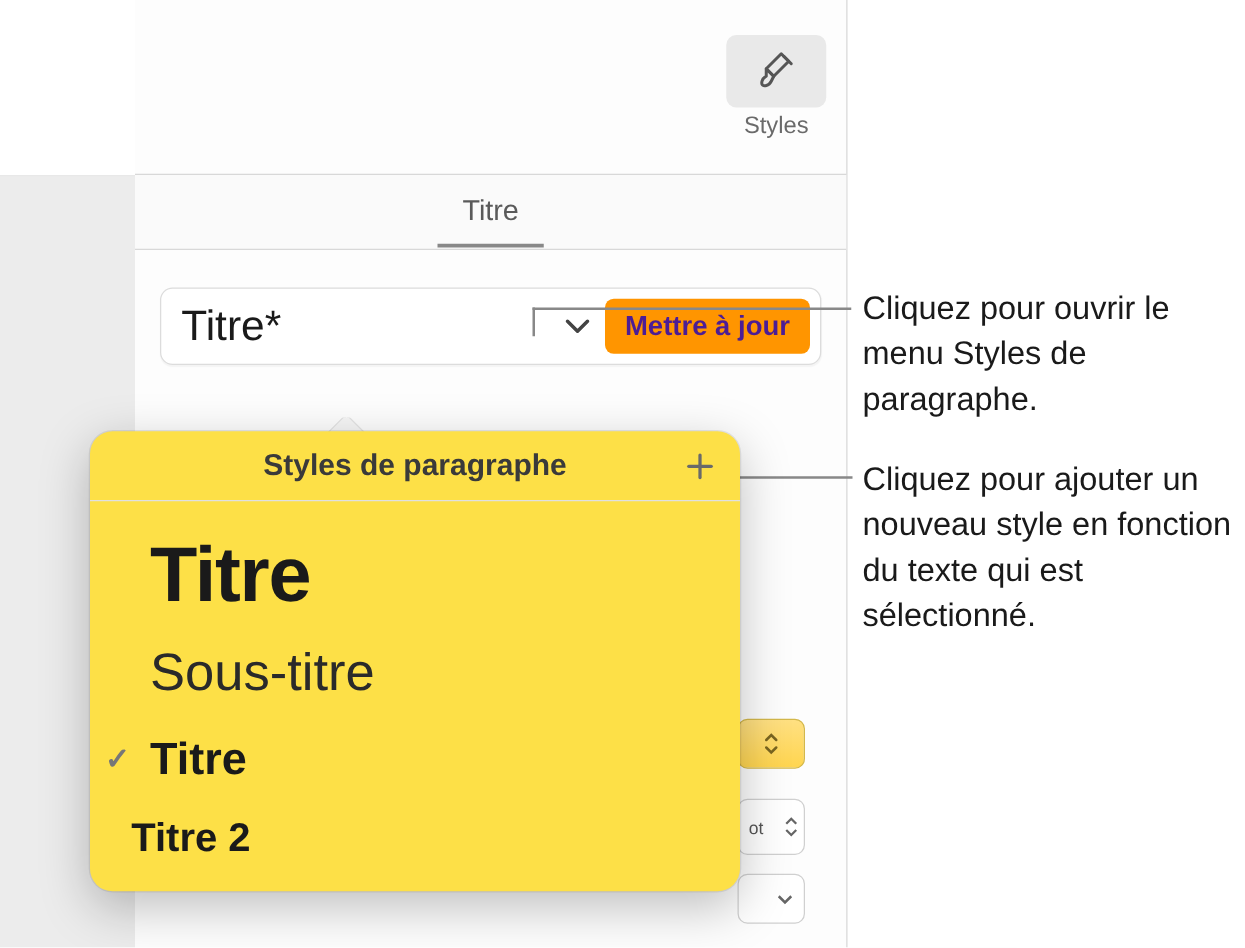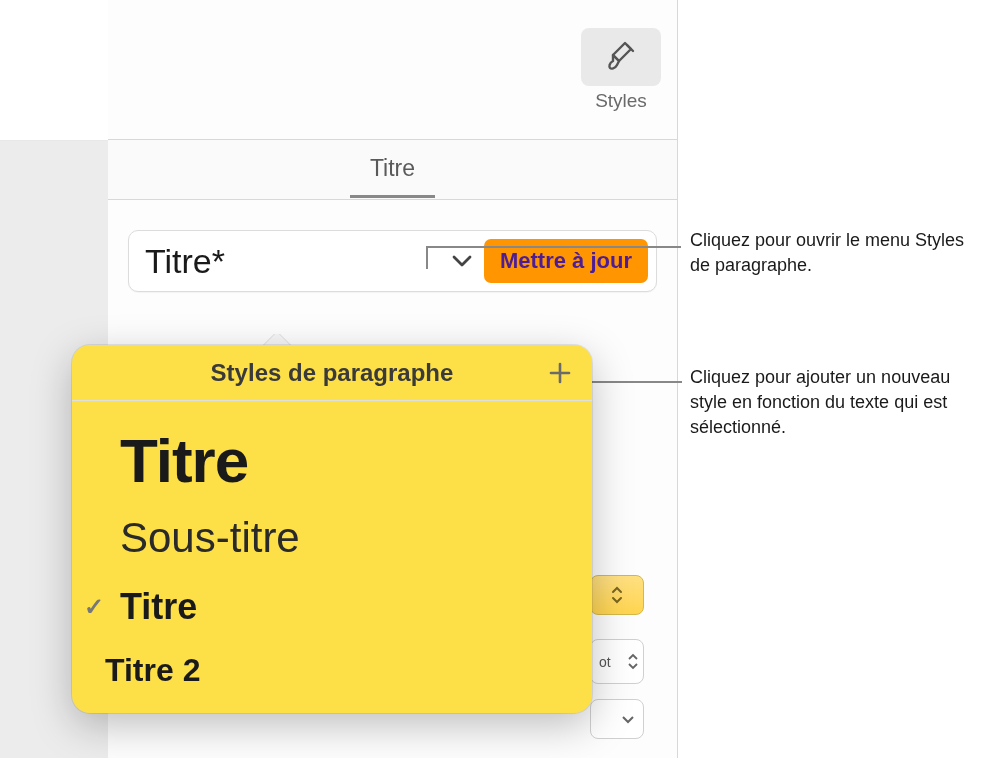--- a/index.html
+++ b/index.html
@@ -266,21 +266,21 @@
       border: 1px solid #d0d0d0;
       border-radius: 8px;
       display: flex;
       align-items: center;
       justify-content: flex-end;
       padding-right: 8px;
     }
     
     .callout {
       position: absolute;
-      font-size: 18px;
+      font-size: 26px;
       line-height: 1.4;
       color: #1a1a1a;
       font-weight: 400;
     }
     
     .callout-1 {
       left: 690px;
       top: 228px;
       width: 290px;
     }

